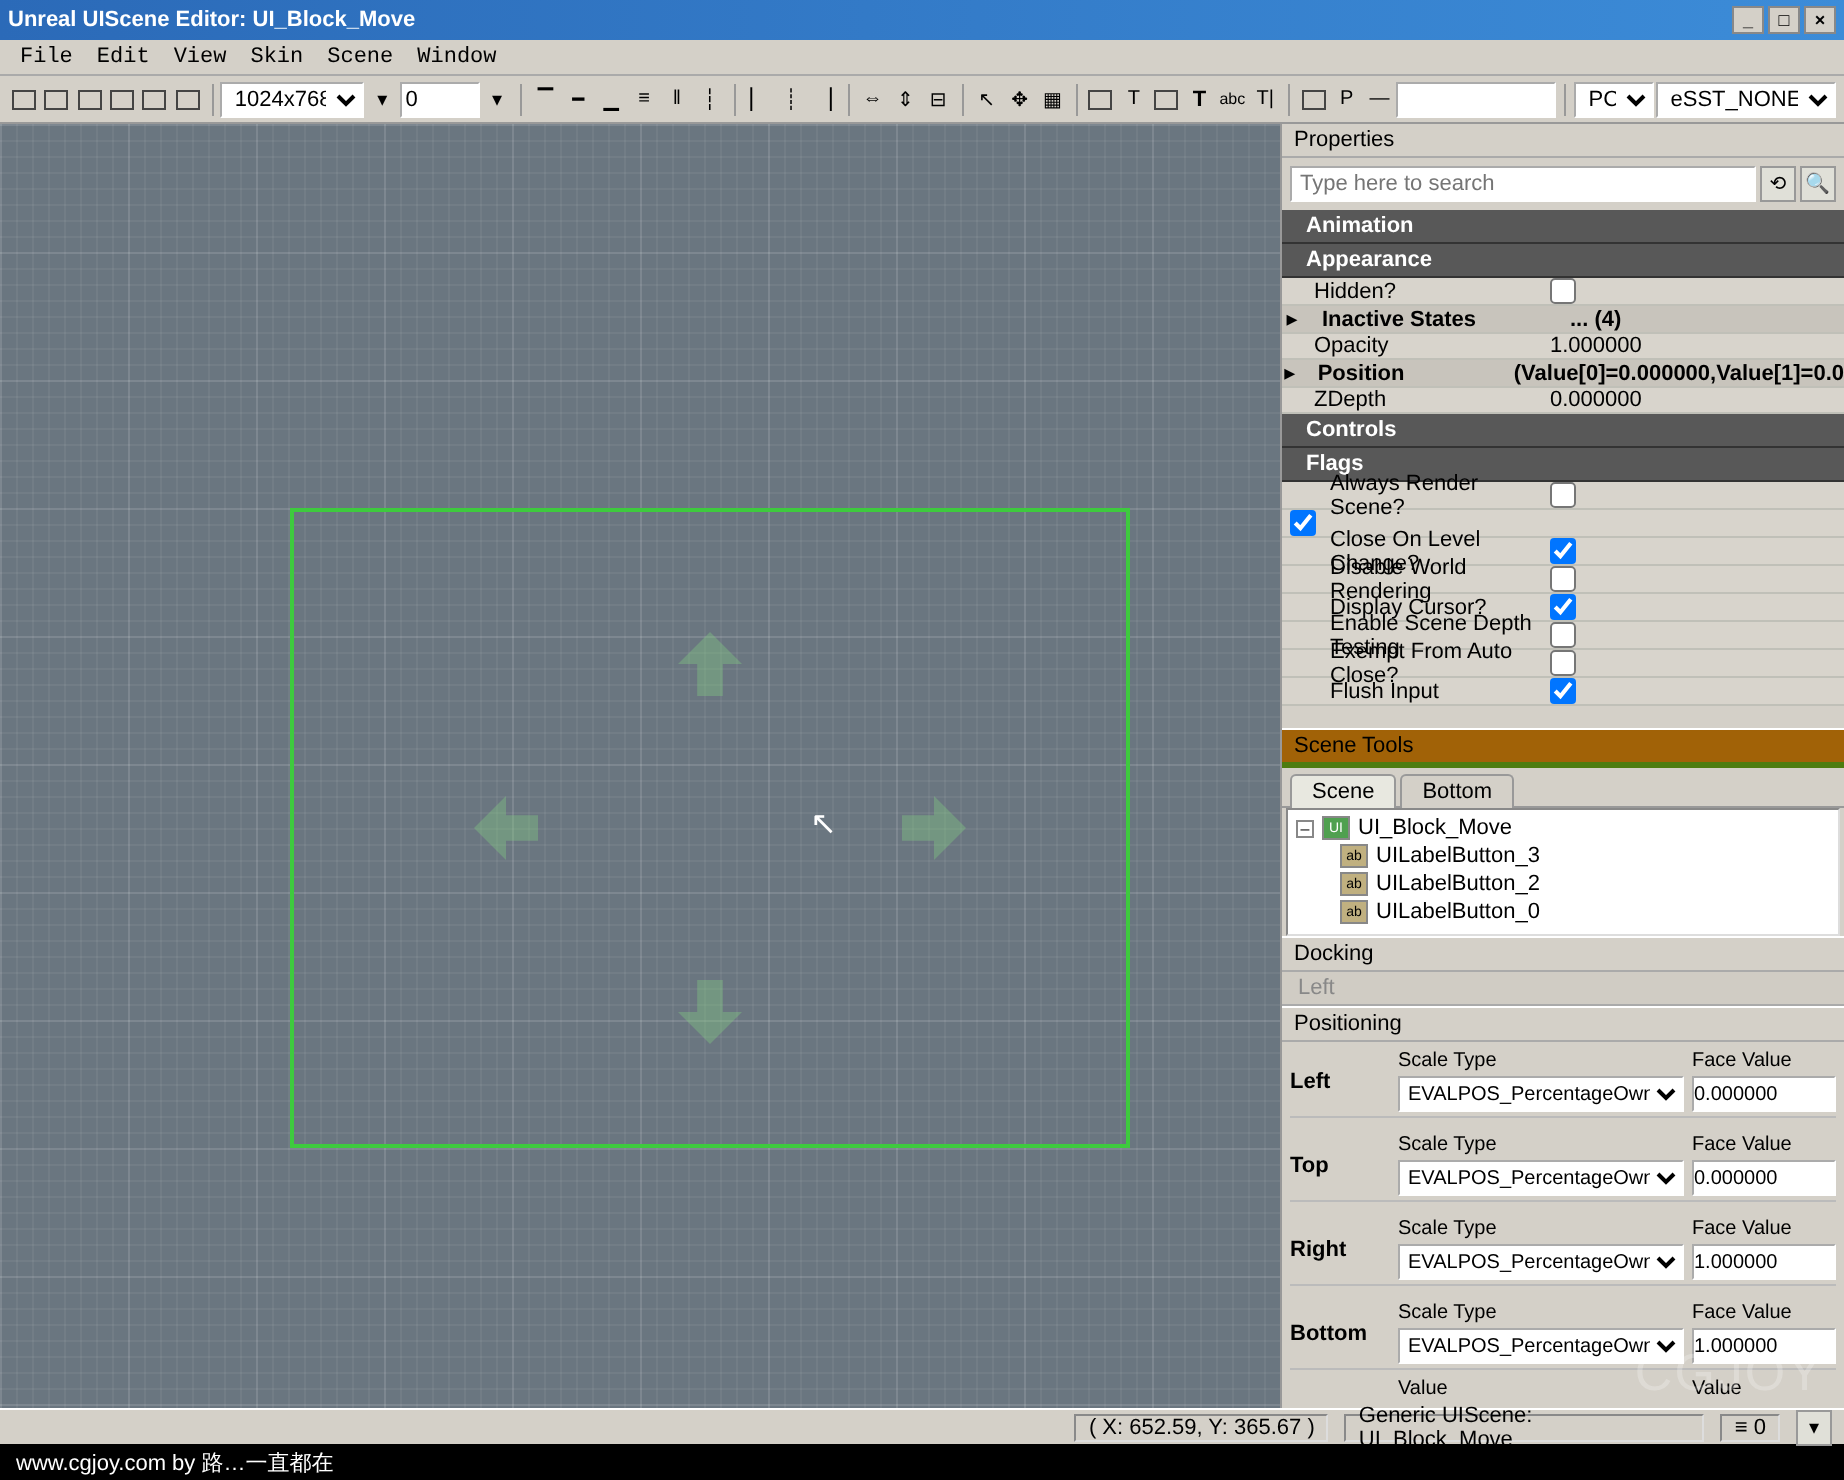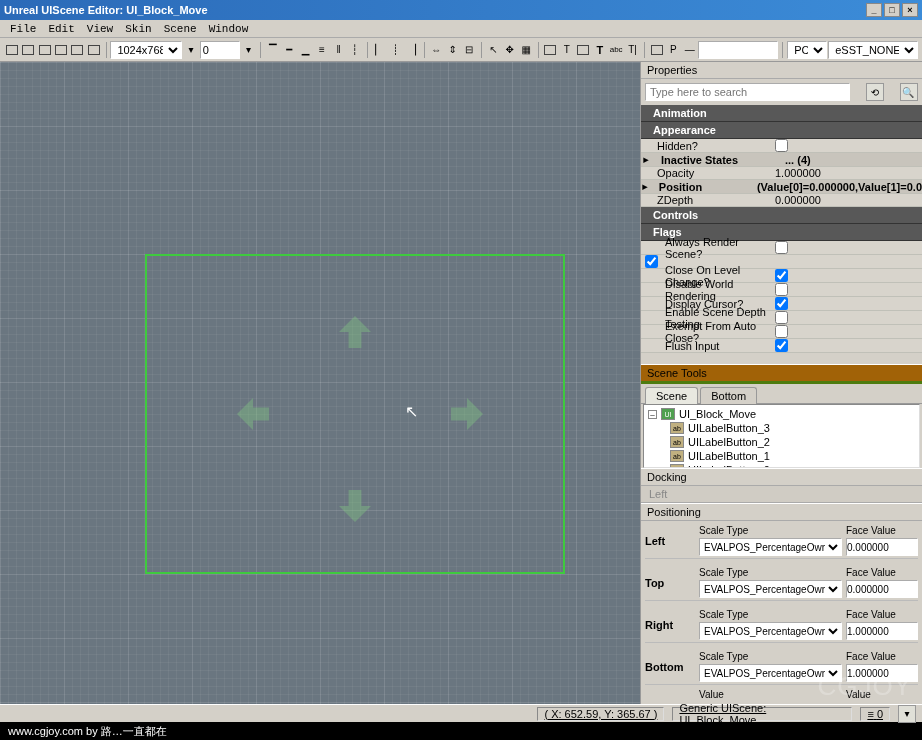--- a/index.html
+++ b/index.html
@@ -39,21 +39,21 @@
 .arrow-shape { position: absolute; width: 32px; height: 32px; background: rgba(130,200,130,0.4); clip-path: polygon(50% 0, 100% 50%, 70% 50%, 70% 100%, 30% 100%, 30% 50%, 0 50%); }
 .arrow-up { left: 50%; top: 60px; transform: translateX(-50%); }
 .arrow-down { left: 50%; bottom: 50px; transform: translateX(-50%) rotate(180deg); }
 .arrow-left { left: 90px; top: 50%; transform: translateY(-50%) rotate(-90deg); }
 .arrow-right { right: 80px; top: 50%; transform: translateY(-50%) rotate(90deg); }
 .cursor-ptr { position: absolute; left: 405px; top: 340px; font-size: 16px; color: #fff; pointer-events: none; }
 
 
 .right { width: 282px; background: #d4d0c8; display: flex; flex-direction: column; border-left: 1px solid #999; overflow: hidden; }
 .panel-title { background: #d4d0c8; padding: 2px 6px; border-bottom: 1px solid #aaa; font-size: 11px; }
-.search-row { padding: 4px; display: flex; gap: 16px; }
+.search-row { padding: 4px; display: flex; gap: 2px; }
 .search-row input { flex: 1; height: 18px; border: 1px inset #fff; padding: 0 4px; color: #888; }
 .sbtn { width: 18px; height: 18px; border: 1px solid #999; background: #e0e0d8; cursor: pointer; font-size: 10px; display: flex; align-items: center; justify-content: center; }
 
 .prop-section { background: #585858; color: #fff; padding: 2px 12px; font-weight: bold; border-bottom: 1px solid #333; font-size: 11px; }
 .prop-row { display: flex; background: #d8d4cc; border-bottom: 1px solid #c0c0b8; height: 14px; align-items: center; font-size: 10px; }
 .prop-row .label { width: 130px; padding-left: 16px; }
 .prop-row .label.indent { padding-left: 24px; }
 .prop-row .expander { padding-left: 10px; }
 .prop-row .prefix { width: 10px; text-align: center; }
 .prop-row .val { flex: 1; padding-left: 4px; }
@@ -79,21 +79,21 @@
 .pos-grid .side { font-weight: bold; grid-row: span 2; display: flex; align-items: center; }
 .pos-grid .lab { font-size: 10px; }
 .pos-grid select, .pos-grid input { width: 100%; height: 18px; border: 1px inset #fff; background: #fff; font-size: 10px; }
 .pos-sep { grid-column: 1 / -1; height: 1px; background: #bbb; }
 .pos-foot { display: flex; padding: 0 4px 4px; gap: 4px; }
 .pos-foot .col { flex: 1; font-size: 10px; }
 
 
 .statusbar { height: 18px; background: #d4d0c8; border-top: 1px solid #fff; display: flex; align-items: center; padding: 0 6px; gap: 8px; font-size: 10px; }
 .statusbar .spacer { flex: 1; }
-.statusbar .field { border: 1px inset #ddd; padding: 0 6px; height: 14px; display: flex; align-items: center; text-decoration: underline; }
+.statusbar .field { border: 1px inset #ddd; padding: 0 6px; height: 14px; display: flex; align-items: center; }
 
 
 .footer-credit { height: 18px; background: #000; color: #fff; display: flex; align-items: center; padding: 0 8px; font-size: 11px; }
 
 
 .watermark { position: absolute; right: 10px; bottom: 38px; opacity: 0.25; font-size: 26px; font-weight: normal; color: #fff; pointer-events: none; letter-spacing: 1px; }
 </style>
 </head>
 <body>
 
@@ -270,24 +270,20 @@
           <div class="tree-item child">
             <span class="ico">ab</span>
             <span>UILabelButton_3</span>
           </div>
           <div class="tree-item child">
             <span class="ico">ab</span>
             <span>UILabelButton_2</span>
           </div>
           <div class="tree-item child">
             <span class="ico">ab</span>
-            <span>UILabelButton_1</span>
-          </div>
-          <div class="tree-item child">
-            <span class="ico">ab</span>
             <span>UILabelButton_0</span>
           </div>
         </div>
     </div>
 
     <div class="sub-panel">Docking</div>
     <div class="sub-readonly">Left</div>
 
     <div class="sub-panel">Positioning</div>
     <div id="pos-rows">

